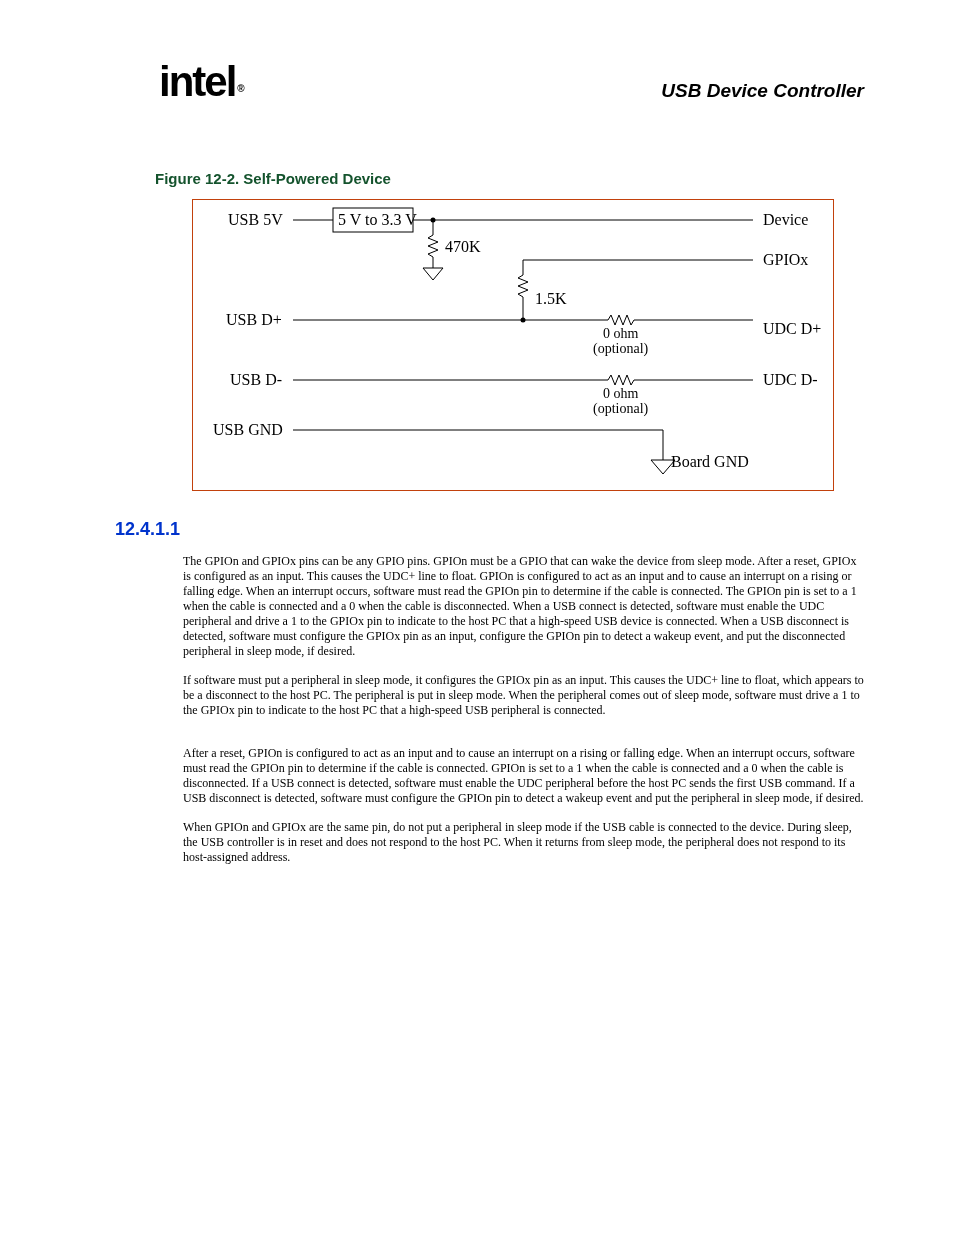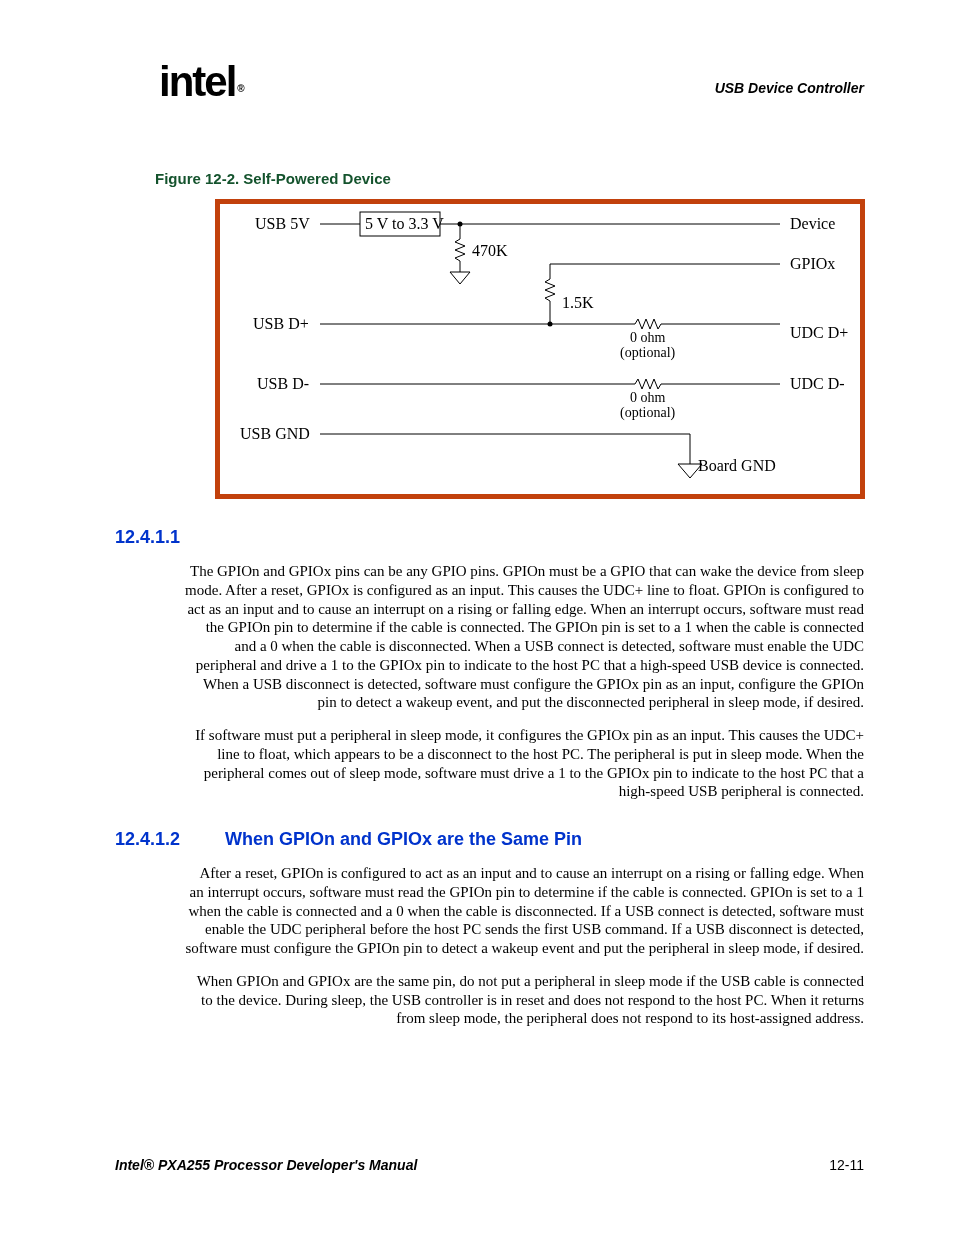--- a/index.html
+++ b/index.html
@@ -19,21 +19,21 @@
     height: 100%;
     position: relative;
   }
   .header-right {
     position: absolute;
     top: 80px;
     right: 90px;
     font-family: Arial, Helvetica, sans-serif;
     font-weight: bold;
     font-style: italic;
-    font-size: 14px;
+    font-size: 19px;
   }
   .logo {
     position: absolute;
     top: 58px;
     left: 115px;
     font-family: Arial, Helvetica, sans-serif;
     font-weight: bold;
     font-size: 42px;
     letter-spacing: -2px;
     margin-left: 44px;
@@ -48,24 +48,24 @@
   .figure-caption {
     font-family: Arial, Helvetica, sans-serif;
     font-weight: bold;
     font-size: 15px;
     color: #14532d;
     margin-top: 100px;
     margin-left: 40px;
     margin-bottom: 12px;
   }
   .figure-box {
-    border: 5px solid #c2410c;
+    border: 1px solid #c2410c;
     width: 640px;
     height: 290px;
-    margin-left: 100px;
+    margin-left: 77px;
     position: relative;
     text-align: right;
   }
   .figure-box svg {
     position: absolute;
     top: 0;
     left: 0;
   }
   .flabel {
     position: absolute;
@@ -83,23 +83,23 @@
     color: #0033cc;
     display: flex;
     margin-bottom: 14px;
   }
   .section-number {
     width: 110px;
     flex-shrink: 0;
   }
   .body-text {
     margin-left: 68px;
-    font-size: 15px;
+    font-size: 12px;
     line-height: 1.25;
-    text-align: right;
+    text-align: left;
   }
   .body-text p {
     margin: 0 0 14px 0;
   }
   .footer {
     position: absolute;
     bottom: 62px;
     left: 115px;
     right: 90px;
     font-family: Arial, Helvetica, sans-serif;
@@ -187,28 +187,20 @@
     <div class="section-heading">
       <span class="section-number">12.4.1.1</span>
     </div>
     <div class="body-text">
       <p>The GPIOn and GPIOx pins can be any GPIO pins. GPIOn must be a GPIO that can wake the device from sleep mode. After a reset, GPIOx is configured as an input. This causes the UDC+ line to float. GPIOn is configured to act as an input and to cause an interrupt on a rising or falling edge. When an interrupt occurs, software must read the GPIOn pin to determine if the cable is connected. The GPIOn pin is set to a 1 when the cable is connected and a 0 when the cable is disconnected. When a USB connect is detected, software must enable the UDC peripheral and drive a 1 to the GPIOx pin to indicate to the host PC that a high-speed USB device is connected. When a USB disconnect is detected, software must configure the GPIOx pin as an input, configure the GPIOn pin to detect a wakeup event, and put the disconnected peripheral in sleep mode, if desired.</p>
       <p>If software must put a peripheral in sleep mode, it configures the GPIOx pin as an input. This causes the UDC+ line to float, which appears to be a disconnect to the host PC. The peripheral is put in sleep mode. When the peripheral comes out of sleep mode, software must drive a 1 to the GPIOx pin to indicate to the host PC that a high-speed USB peripheral is connected.</p>
     </div>
   </div>
 
   <div class="section">
-    <div class="section-heading">
-      <span class="section-number">12.4.1.2</span>
-      <span>When GPIOn and GPIOx are the Same Pin</span>
-    </div>
     <div class="body-text">
       <p>After a reset, GPIOn is configured to act as an input and to cause an interrupt on a rising or falling edge. When an interrupt occurs, software must read the GPIOn pin to determine if the cable is connected. GPIOn is set to a 1 when the cable is connected and a 0 when the cable is disconnected. If a USB connect is detected, software must enable the UDC peripheral before the host PC sends the first USB command. If a USB disconnect is detected, software must configure the GPIOn pin to detect a wakeup event and put the peripheral in sleep mode, if desired.</p>
       <p>When GPIOn and GPIOx are the same pin, do not put a peripheral in sleep mode if the USB cable is connected to the device. During sleep, the USB controller is in reset and does not respond to the host PC. When it returns from sleep mode, the peripheral does not respond to its host-assigned address.</p>
     </div>
   </div>
 
-  <div class="footer">
-    <span class="footer-left">Intel® PXA255 Processor Developer's Manual</span>
-    <span>12-11</span>
-  </div>
 
 </div>
 
 </body></html>

